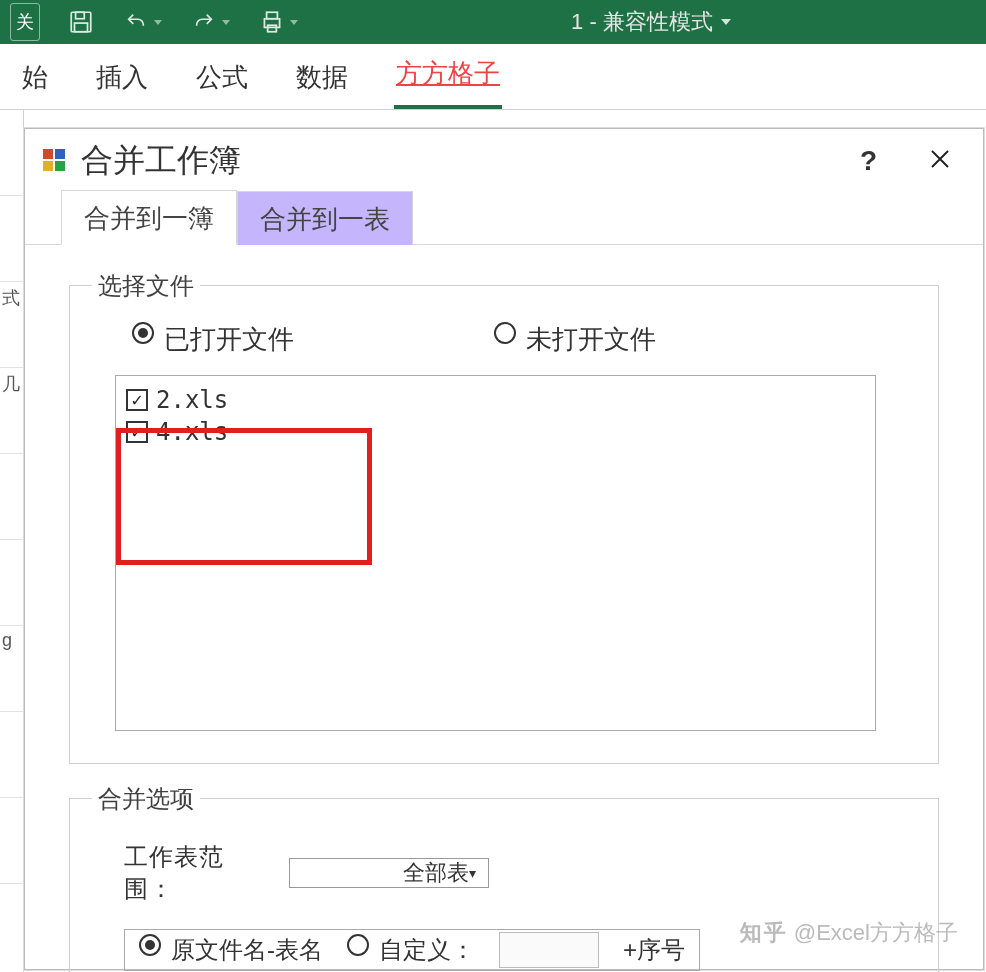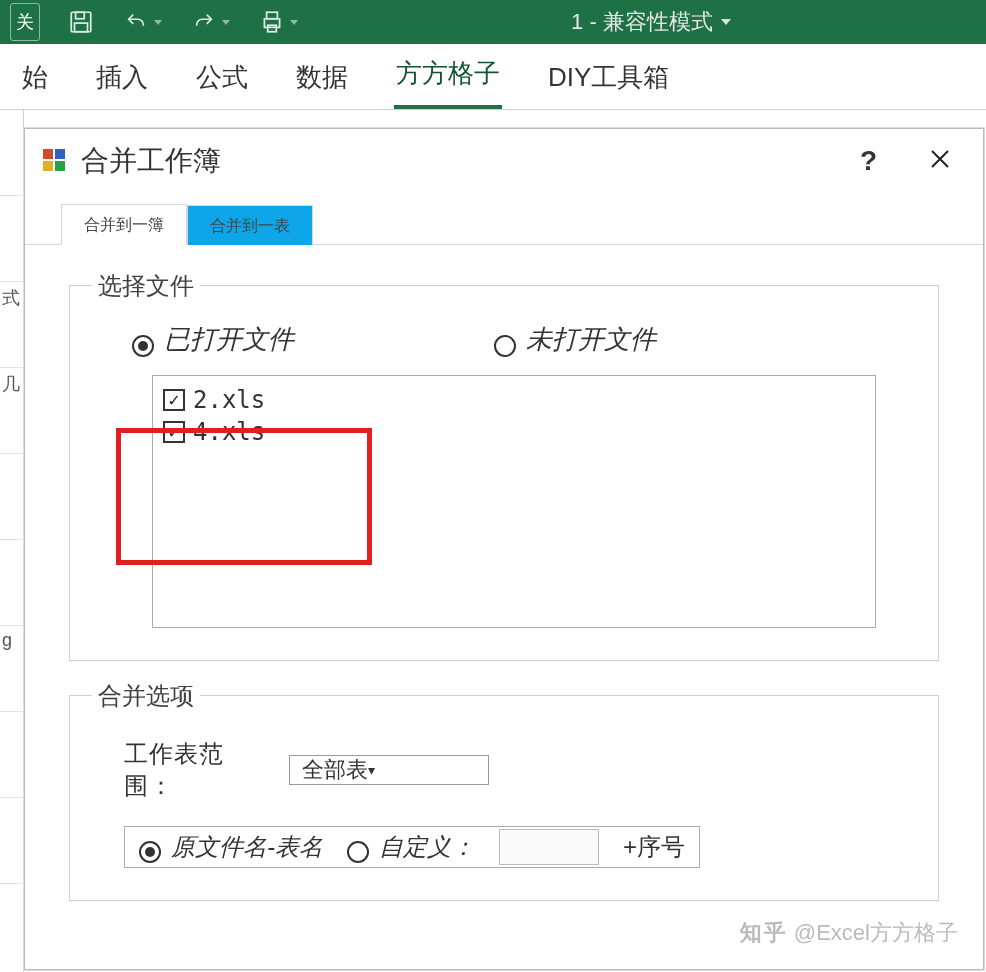--- a/index.html
+++ b/index.html
@@ -50,21 +50,21 @@
     height: 66px;
     background: #fff;
     display:flex;
     align-items:flex-end;
     gap: 44px;
     padding: 0 20px;
     font-size: 26px;
     border-bottom: 1px solid #d0d0d0;
   }
   .ribbon-tab { padding: 10px 2px 14px 2px; color:#333; cursor:pointer;}
-  .ribbon-tab.active { border-bottom: 4px solid #1e7145; color:#14532d; font-weight:500;}
+  .ribbon-tab.active { border-bottom: 4px solid #1e7145; color:#ef4444; font-weight:500;text-decoration:underline;}
   
   .gutter {
     position:absolute;
     left:0; top:110px; width:24px; bottom:0;
     background:#fff;
     border-right:1px solid #d0d0d0;
     font-size:18px; color:#555;
     display:flex; flex-direction:column;
   }
   .gutter-cell { height:86px; border-bottom:1px solid #e2e2e2; padding:4px 2px;}
@@ -86,38 +86,38 @@
     gap:14px;
   }
   .dlg-icon {
     width:24px; height:24px;
     background:
       linear-gradient(#d04a2a,#d04a2a) 0 0/10px 10px no-repeat,
       linear-gradient(#2a64c0,#2a64c0) 12px 0/10px 10px no-repeat,
       linear-gradient(#e0b02a,#e0b02a) 0 12px/10px 10px no-repeat,
       linear-gradient(#2aa04a,#2aa04a) 12px 12px/10px 10px no-repeat;
   }
-  .dlg-title { font-size:28px; color:#333; flex:1;}
+  .dlg-title { font-size:32px; color:#333; flex:1;}
   .dlg-help { font-size:28px; font-weight:bold; padding:0 24px; cursor:pointer;}
   .dlg-close { font-size:26px; padding:0 14px; cursor:pointer;}
   
   .tabstrip {
     display:flex;
     padding-left: 36px;
     gap:0;
-    font-size:16px;
+    font-size:26px;
     border-bottom:1px solid #d6d6d6;
     height:52px;
     align-items:flex-end;
   }
   .tab {
     padding: 10px 22px 8px 22px;
     border:1px solid #d6d6d6;
     border-bottom:none;
-    background:#0ea5e9;
+    background:#c4b5fd;
     color:#444;
     cursor:pointer;
     margin-bottom:-1px;
   }
   .tab.active {
     background:#fff;
     border-bottom:1px solid #fff;
   }
   .panel {
     padding: 18px 44px 0 44px;
@@ -133,32 +133,32 @@
     position:absolute; top:-16px; left:22px;
     background:#fff; padding:0 6px;
     font-size:24px; color:#404040;
   }
   .radio-row {
     display:flex; gap: 200px;
     padding: 6px 48px 18px 48px;
     font-size:26px;
     align-items:center;
   }
-  .radio { display:inline-flex; align-items:flex-end; gap:10px; cursor:pointer;font-style:italic;}
+  .radio { display:inline-flex; align-items:flex-start; gap:10px; cursor:pointer;}
   .radio-dot {
     width:22px; height:22px; border:2px solid #333; border-radius:50%;
     display:inline-flex; align-items:center; justify-content:center;
   }
   .radio-dot.checked::after{
     content:""; width:10px; height:10px; background:#333; border-radius:50%;
   }
   .file-list-box {
     border:1px solid #aaa;
-    margin: 0 48px 12px 68px;
-    height: 253px;
+    margin: 0 48px 12px 31px;
+    height: 356px;
     padding: 8px 10px;
     font-family: Consolas, monospace;
     font-size:24px;
   }
   .file-item { display:flex; align-items:center; gap:8px; padding:2px 0;}
   .chk {
     width:22px; height:22px; border:2px solid #333;
     display:inline-flex; align-items:center; justify-content:center;
   }
   .chk.checked::after{
@@ -170,21 +170,21 @@
     border:5px solid #e02020;
     left: 91px; top: 299px;
     width: 256px; height: 137px;
     pointer-events:none;
   }
   
   .opt-row { display:flex; align-items:center; gap:25px; padding:12px 40px; font-size:24px;}
   .opt-label { width:140px; letter-spacing:1px;}
   .select {
     border:1px solid #999; height:30px; width:200px;
-    display:inline-flex; align-items:center; justify-content:flex-start;
+    display:inline-flex; align-items:center; justify-content:flex-end;
     padding: 0 12px; font-size:22px; cursor:pointer;
   }
   .select .chev { font-size:14px;}
   .naming-box {
     border:1px solid #aaa; padding:2px 14px;
     display:inline-flex; align-items:center; gap:24px; font-size:24px;
   }
   .naming-box .txtinput {
     width:100px; height:36px; border:1px solid #bbb; background:#fafafa;
   }
@@ -239,21 +239,20 @@
       </svg>
   </span>
 </div>
 
 <div class="ribbon-tabs">
   <div class="ribbon-tab">始</div>
   <div class="ribbon-tab">插入</div>
   <div class="ribbon-tab">公式</div>
   <div class="ribbon-tab">数据</div>
   <div class="ribbon-tab active">方方格子</div>
-  <div class="ribbon-tab">DIY工具箱</div>
 </div>
 
 <div class="gutter">
   <div class="gutter-cell"></div>
   <div class="gutter-cell"></div>
   <div class="gutter-cell">式</div>
   <div class="gutter-cell">几</div>
   <div class="gutter-cell"></div>
   <div class="gutter-cell"></div>
   <div class="gutter-cell">g</div>

